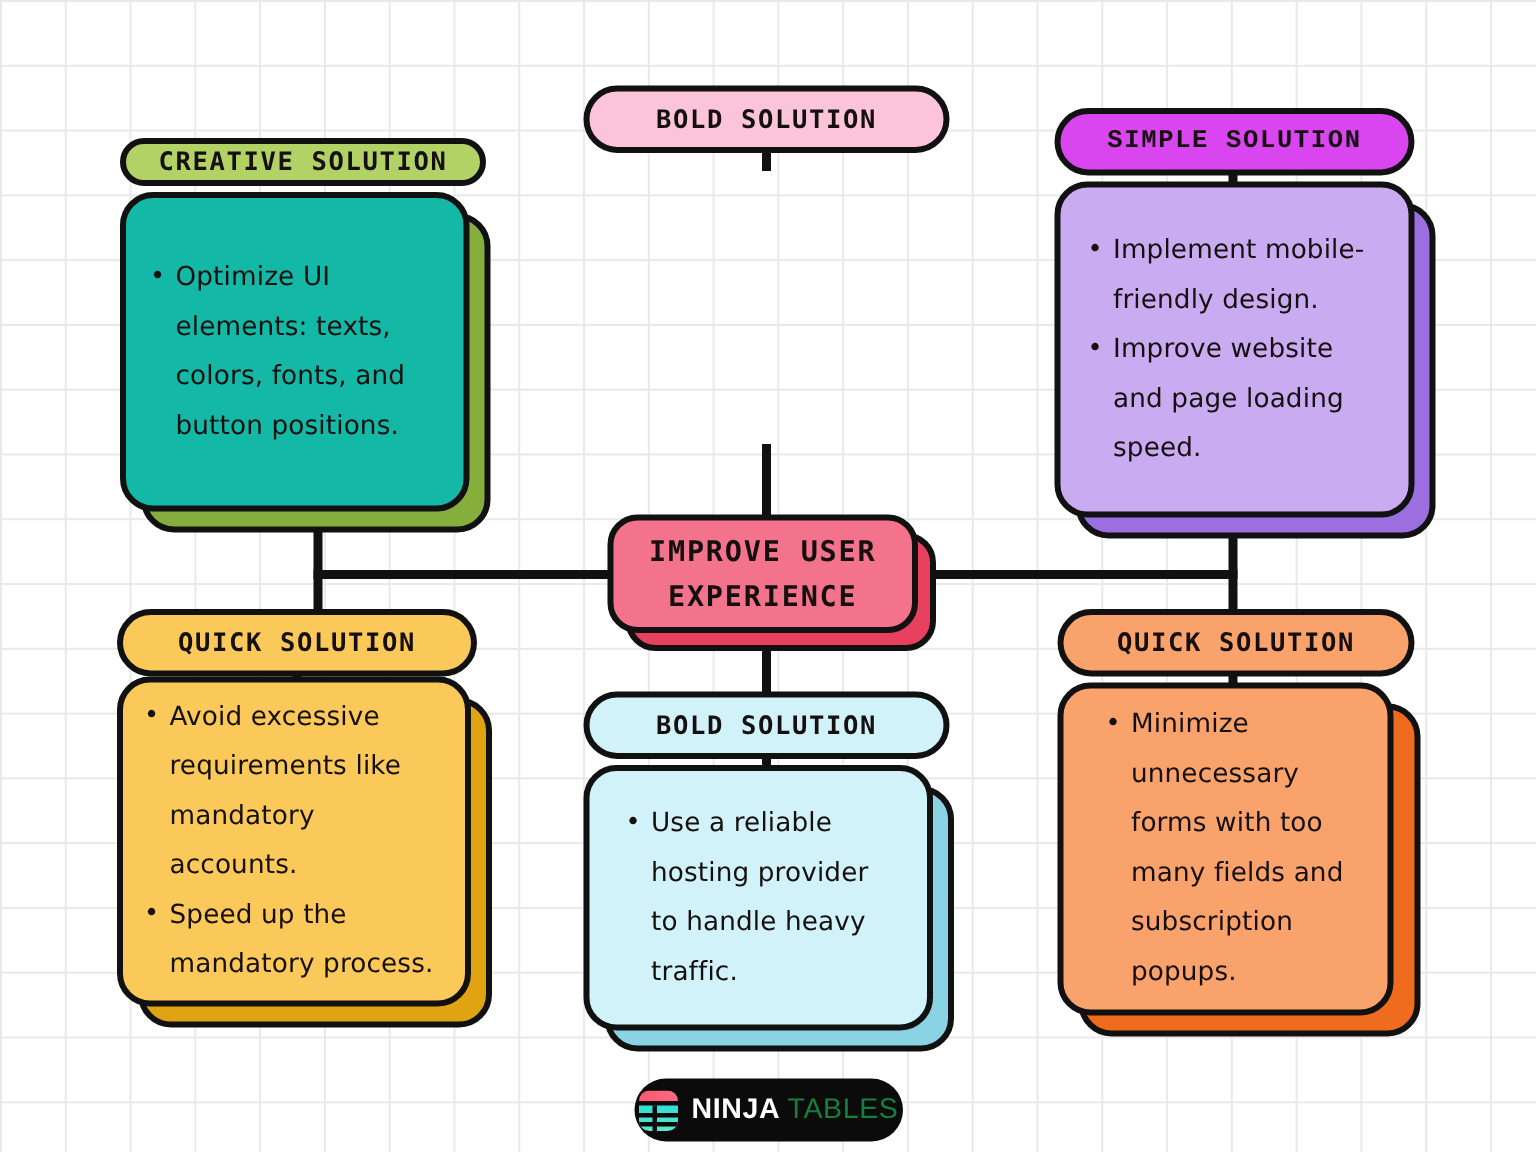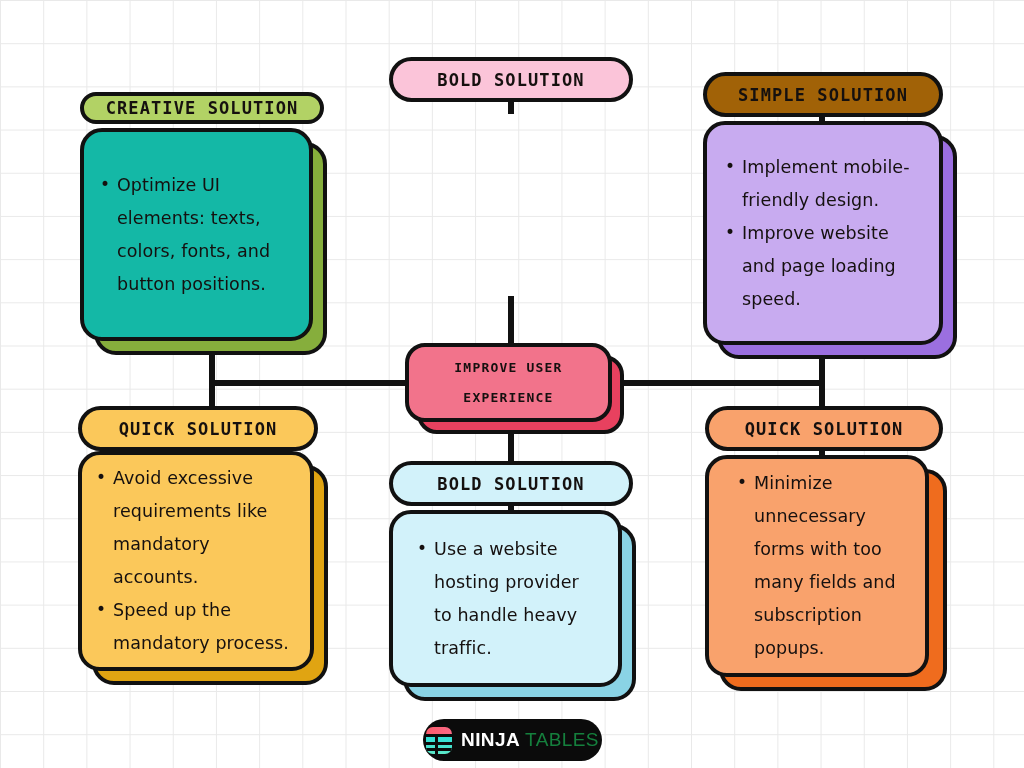--- a/index.html
+++ b/index.html
@@ -80,21 +80,21 @@
   #center-node { position: absolute; z-index: 6; }
   #center-node .body-shadow { left: 12px; top: 12px; border-radius: 20px; }
   .center-body {
     position: relative;
     border: 4px solid #111111;
     border-radius: 20px;
     background: #f2738b;
     z-index: 2;
     display: flex; align-items: center; justify-content: center;
     font-family: "DejaVu Sans Mono", monospace;
-    font-size: 13px;
+    font-size: 19px;
     font-weight: 700;
     letter-spacing: 1.2px;
     line-height: 30px;
     text-align: center;
     color: #15100f;
   }
 
   
   #footer-logo {
     position: absolute;
@@ -171,21 +171,21 @@
     </div>
   </div>
 
   <div class="node" style="left:389px; top:57px; width:244px;">
     <div class="pill" style="width:244px; height:45px; background:#fbc4d9;">
       <span>BOLD SOLUTION</span>
     </div>
   </div>
 
   <div class="node" style="left:703px; top:72px; width:240px;">
-    <div class="pill" style="width:240px; height:45px; background:#a16207;">
+    <div class="pill" style="width:240px; height:45px; background:#d946ef;font-family:Liberation Mono, monospace;">
       <span>SIMPLE SOLUTION</span>
     </div>
     <div class="body-wrap" style="margin-top:4px; width:240px; height:224px;">
       <div class="body-shadow" style="background:#9b6fe0;"></div>
       <div class="body" style="width:240px; height:224px; background:#c8abf0; padding-left:16px;">
         <ul class="bullets">
           <li>Implement mobile-friendly design.</li>
           <li>Improve website and page loading speed.</li>
         </ul>
       </div>
@@ -215,21 +215,21 @@
   </div>
 
   <div class="node" style="left:389px; top:461px; width:244px;">
     <div class="pill" style="width:244px; height:45px; background:#d2f2fa;">
       <span>BOLD SOLUTION</span>
     </div>
     <div class="body-wrap" style="margin-top:4px; width:233px; height:177px;">
       <div class="body-shadow" style="background:#8ad3e5;"></div>
       <div class="body" style="width:233px; height:177px; background:#d2f2fa; padding-left:22px;">
         <ul class="bullets">
-          <li>Use a website hosting provider to handle heavy traffic.</li>
+          <li>Use a reliable hosting provider to handle heavy traffic.</li>
         </ul>
       </div>
     </div>
   </div>
 
   <div class="node" style="left:705px; top:406px; width:238px;">
     <div class="pill" style="width:238px; height:45px; background:#f9a26c;">
       <span>QUICK SOLUTION</span>
     </div>
     <div class="body-wrap" style="margin-top:4px; width:228px; height:222px;">

